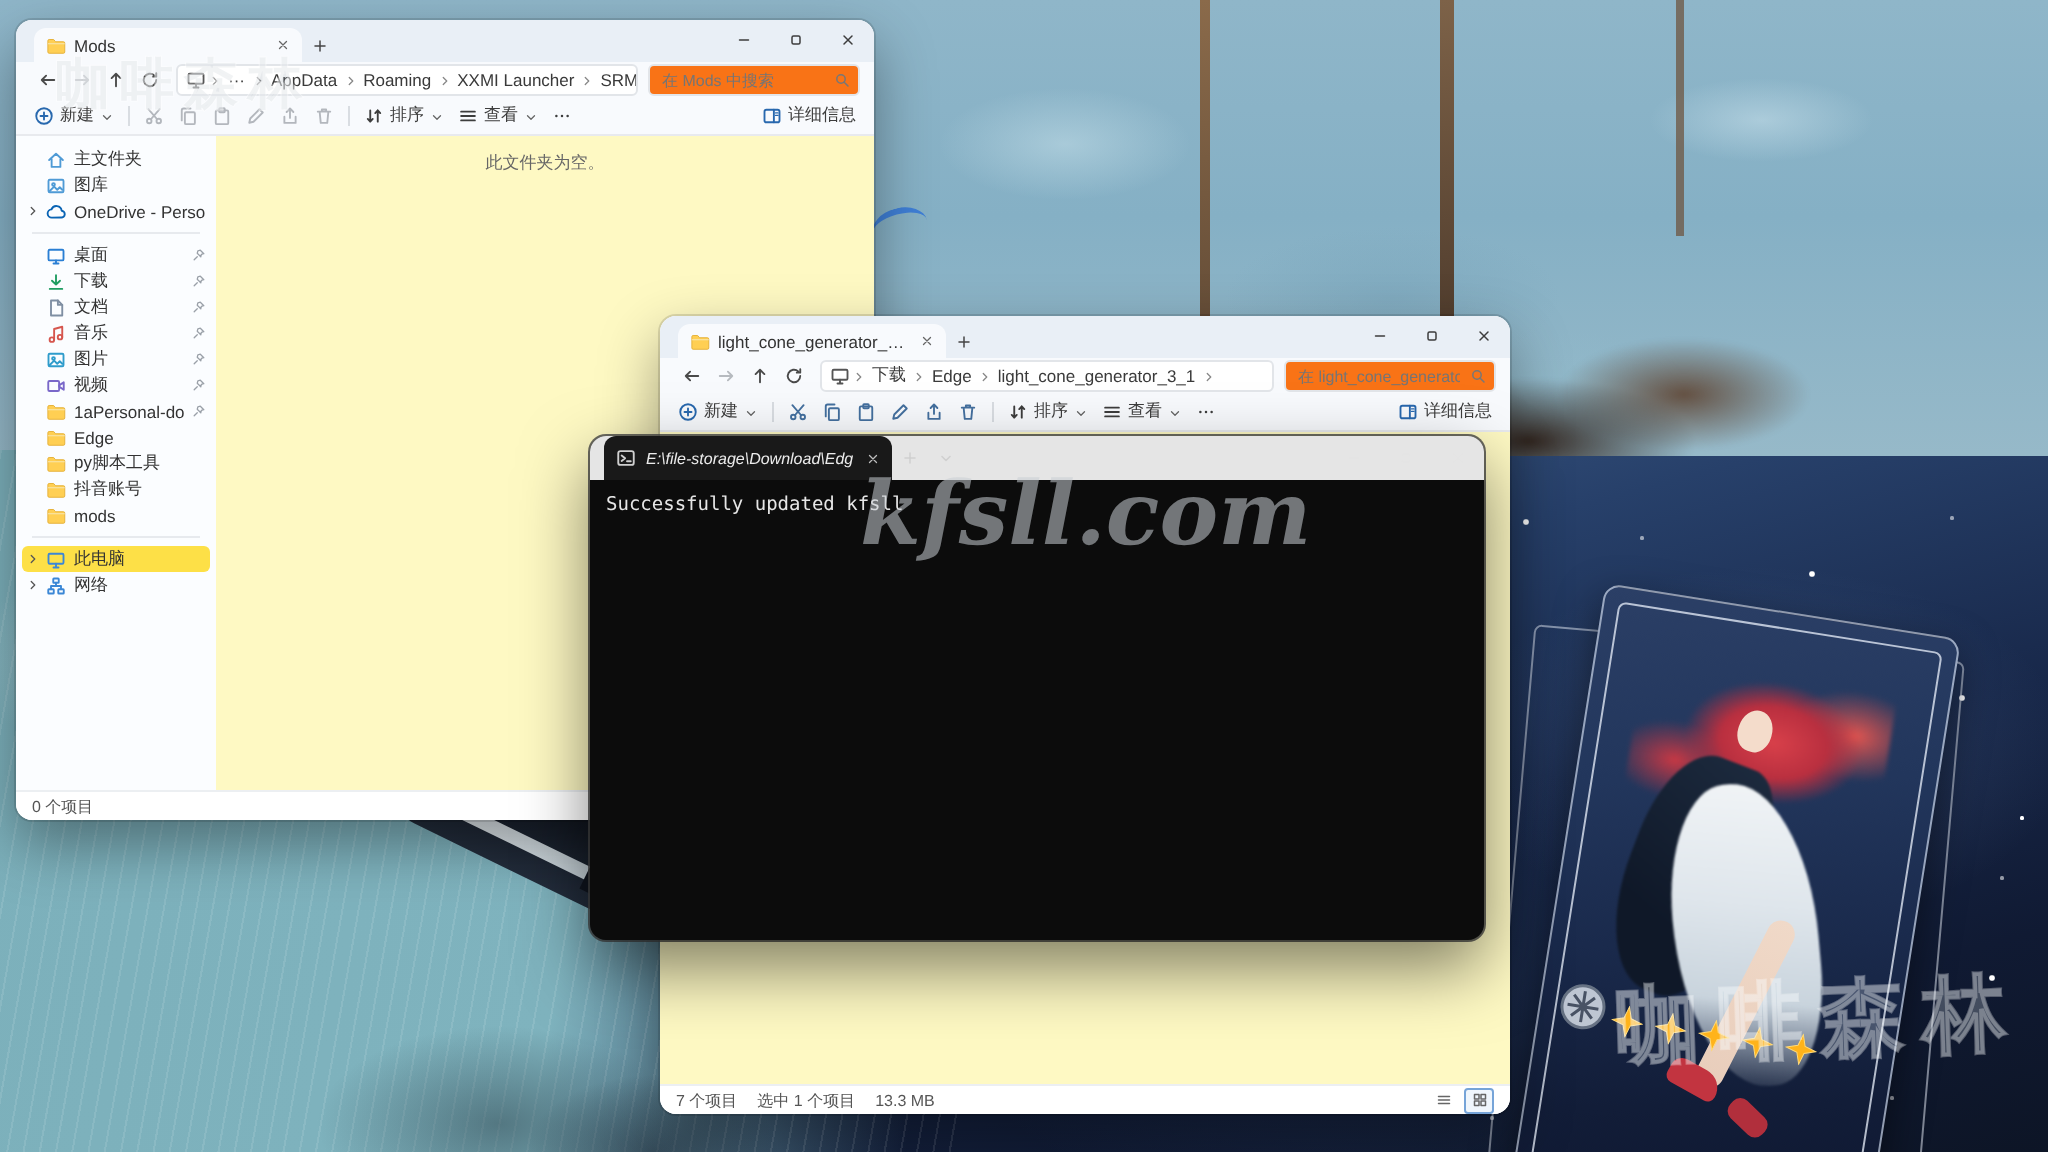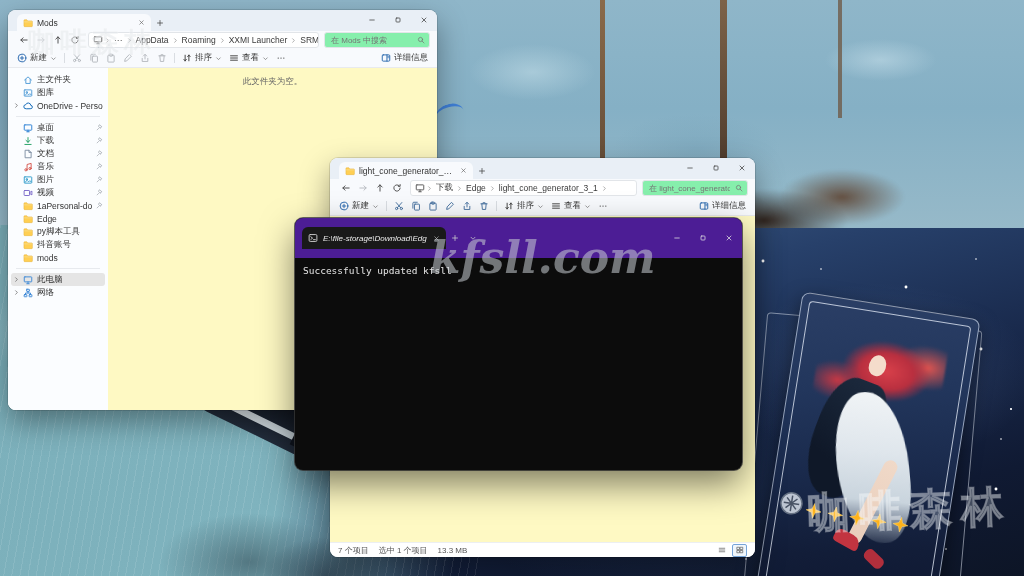--- a/index.html
+++ b/index.html
@@ -114,61 +114,61 @@
   .tabbar .wctrl{height:19px;align-self:flex-start;}
   .navbar{height:18px;background:#f8fafd;display:flex;align-items:center;padding:0 7px;flex:none;}
   .nav-ic{width:17px;height:15px;display:flex;align-items:center;justify-content:center;color:#4a4a4a;}
   .nav-ic .ic{width:10px;height:10px;}
   .nav-ic.dim{color:#b6babf;}
   .addr{flex:1;height:14px;background:#fff;border:1px solid #e2e5e9;border-radius:3px;display:flex;
     align-items:center;padding:0 4px;margin:0 5px;gap:1px;overflow:hidden;white-space:nowrap;}
   .crumb{font-size:8.5px;color:#3a3a3a;padding:0 2px;}
   .crumb-ic{width:10px;height:10px;color:#555;}
   .crumb-sep{width:7px;height:7px;color:#888;}
-  .searchbox{width:96px;height:14px;background:#86efac;border:1px solid #e2e5e9;border-radius:3px;
+  .searchbox{width:96px;height:14px;background:#f97316;border:1px solid #e2e5e9;border-radius:3px;
     display:flex;align-items:center;padding:0 4px;gap:3px;flex:none;}
   .searchbox input{border:none;outline:none;flex:1;font-size:8px;color:#444;min-width:0;background:transparent;font-family:inherit;}
   .searchbox .ic{width:8px;height:8px;color:#777;}
   .toolbar{height:18px;background:#f8fafd;border-bottom:1px solid #e8eaee;display:flex;align-items:center;
     padding:0 9px;gap:7px;flex:none;font-size:8.5px;color:#3d3d3d;}
   .tbtn{display:flex;align-items:center;gap:3px;}
   .tbtn .ic{width:10px;height:10px;}
   .tbtn .chv{width:7px;height:7px;color:#666;}
   .accent{color:#2868ae;}
   .tsep{width:1px;height:10px;background:#d9dde2;}
   .tb-actions{display:flex;gap:7px;align-items:center;}
   .tb-actions .ic{width:10px;height:10px;}
   .tb-actions.disabled{color:#b3b7bd;}
   .tb-actions.enabled{color:#44709f;}
   .details-btn{margin-left:auto;display:flex;gap:3px;align-items:center;color:#3d3d3d;}
   .details-btn .ic{width:10px;height:10px;color:#2868ae;}
   .ebody{flex:1;display:flex;min-height:0;background:#fff;}
   .sidebar{width:94px;flex:none;padding:5px 3px;overflow:hidden;font-size:8.5px;background:#fbfdff;}
   .side-item{height:13px;display:flex;align-items:center;gap:4px;padding:0 2px 0 12px;border-radius:3px;
     color:#333;position:relative;}
-  .side-item.sel{background:#e5e5e5;}
+  .side-item.sel{background:#fde047;}
   .side-chev{width:7px;height:7px;position:absolute;left:2px;top:3px;color:#555;}
   .side-ic{width:10px;height:10px;}
   .side-label{flex:1;white-space:nowrap;overflow:hidden;}
   .side-pin{width:7px;height:7px;color:#9aa0a8;}
   .side-sep{height:1px;background:#e7eaee;margin:4px 5px;}
   .content{flex:1;position:relative;background:#fef9c3;}
   .empty-text{position:absolute;top:8px;left:0;right:0;text-align:center;font-size:8.5px;color:#666;}
   .statusbar{height:14px;border-top:1px solid #eceff2;display:flex;align-items:center;padding:0 8px;
     font-size:8px;color:#555;gap:10px;flex:none;background:#fff;}
   .status-right{margin-left:auto;display:flex;gap:4px;align-items:center;}
   .view-toggle{width:13px;height:11px;display:flex;align-items:center;justify-content:center;color:#666;}
   .view-toggle .ic{width:8px;height:8px;}
   .view-toggle.active{border:1px solid #76a4d8;border-radius:2px;background:#f0f6fc;}
 
   
   .term{position:absolute;left:295px;top:218px;width:447px;height:252px;border-radius:8px;overflow:hidden;
     display:flex;flex-direction:column;background:#0c0c0c;z-index:4;
     box-shadow:0 14px 34px rgba(0,0,0,.5),0 0 0 1px rgba(70,70,70,.8);}
-  .term-bar{height:40px;background:#4c1d95;display:flex;align-items:center;flex:none;}
+  .term-bar{height:22px;background:#e5e5e5;display:flex;align-items:center;flex:none;}
   .term-tab{margin-left:7px;height:22px;width:132px;background:#191919;border-radius:6px 6px 0 0;
     display:flex;align-items:center;gap:5px;padding:0 6px;}
   .term-tab .ic{width:10px;height:10px;color:#cfcfcf;}
   .term-title{flex:1;font-size:8px;font-style:italic;color:#ececec;overflow:hidden;white-space:nowrap;
     text-overflow:ellipsis;}
   .term-tab .tab-close{color:#bdbdbd;width:7px;height:7px;}
   .term-act{width:18px;height:22px;display:flex;align-items:center;justify-content:center;color:#cfcfcf;}
   .term-act .ic{width:8px;height:8px;}
   .term .wctrl .wbtn{color:#e4e4e4;}
   .term-body{flex:1;padding:5px 8px;font-family:"DejaVu Sans Mono","Liberation Mono",monospace;
@@ -673,20 +673,23 @@
                 <path d="M8 5.4V8M4 10.6V8h8v2.6"></path>
               </svg>
             </span>
             <span class="side-label">网络</span>
           </div>
         </div>
       <div class="content">
         <div class="empty-text">此文件夹为空。</div>
       </div>
     </div>
+    <div class="statusbar">
+      <span>0 个项目</span>
+    </div>
     <div class="wm wm-brand-1">咖啡森林</div>
   </div>
 
   <div class="explorer e2">
     <div class="tabbar">
       <div class="tab">
         <span class="ic ic-folder">
             <svg viewBox="0 0 16 16" class="svgic">
               <path d="M1.5 3.8c0-.6.4-1 1-1h3.6l1.6 1.8h6.3c.6 0 1 .4 1 1v7.2c0 .6-.4 1-1 1H2.5c-.6 0-1-.4-1-1z" fill="#ffcf53" stroke="#e6b33d" stroke-width="0.8"></path>
               <path d="M1.5 6.2h13.5" stroke="#f7e7b0" stroke-width="0.8"></path>

